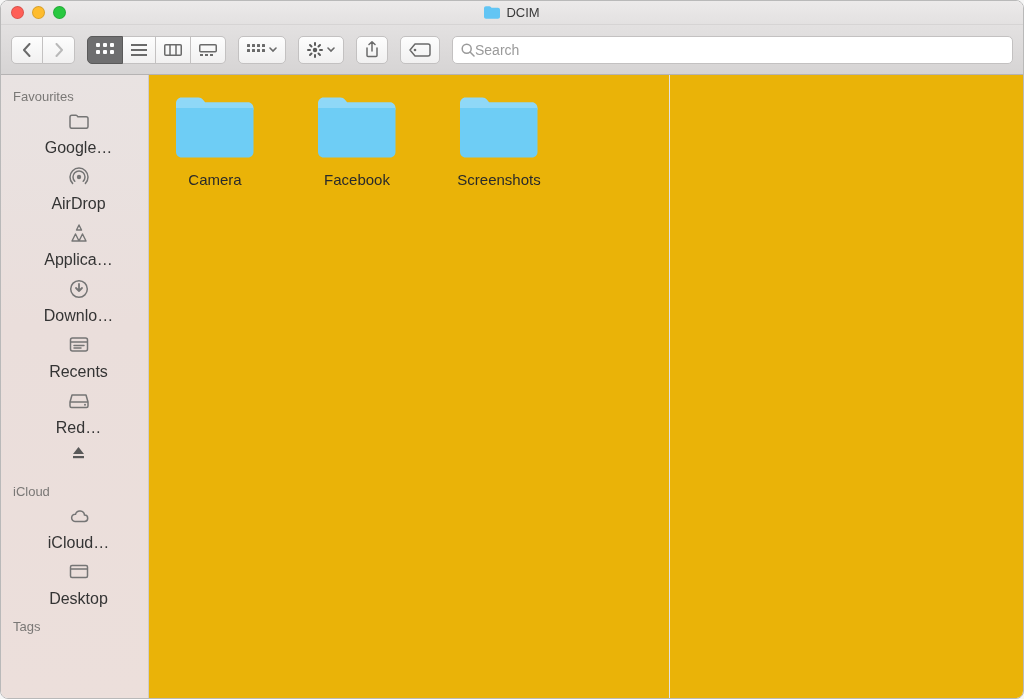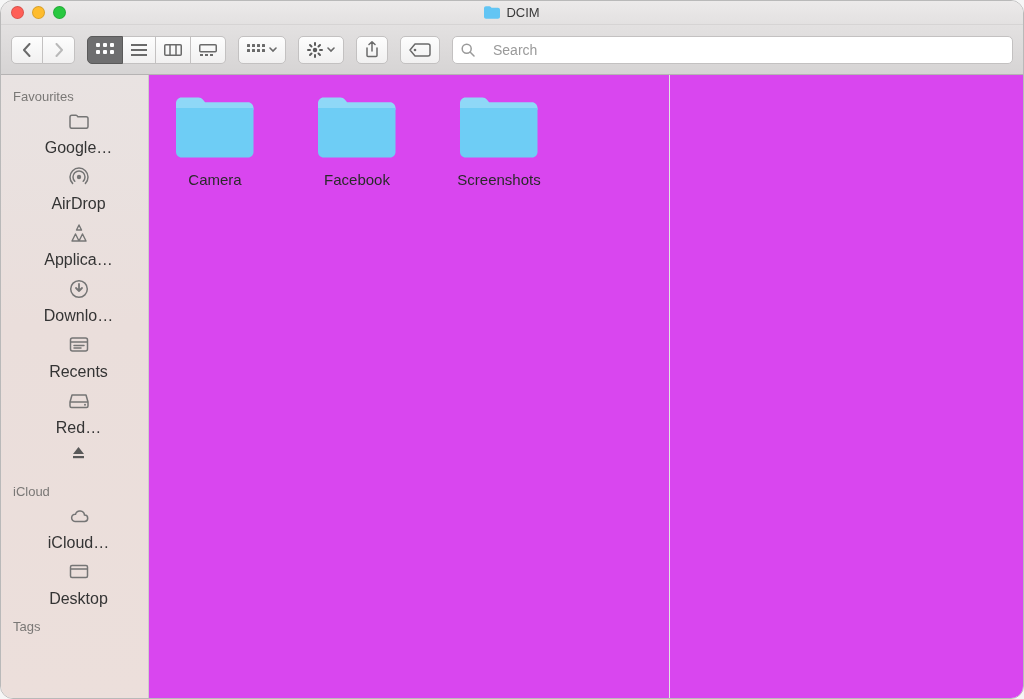--- a/index.html
+++ b/index.html
@@ -2,21 +2,21 @@
 <html><head>
 <meta charset="utf-8">
 <style>
 * { margin: 0; padding: 0; box-sizing: border-box; font-family: -apple-system, "Helvetica Neue", Arial, sans-serif; }
 html, body { width: 1024px; height: 699px; overflow: hidden; background: #f6f6f6; }
 
 .window {
   width: 1024px; height: 699px;
   background: #fff;
   border: 1px solid #b9b9b9;
-  border-radius: 13px;
+  border-radius: 8px;
   display: flex; flex-direction: column;
   overflow: hidden;
 }
 
 
 .titlebar {
   height: 24px;
   background: linear-gradient(#eceaea, #e3e1e1);
   display: flex; align-items: center; justify-content: center;
   position: relative;
@@ -49,21 +49,21 @@
 .tb-btn:first-child { border-radius: 5px 0 0 5px; }
 .tb-btn:last-child { border-radius: 0 5px 5px 0; }
 .tb-btn + .tb-btn { border-left: none; }
 .tb-btn.solo { border-radius: 5px; }
 .tb-btn.active { background: #6f6f70; border-color: #5a5a5a; color: #fff; }
 .tb-btn svg { display: block; }
 
 .search {
   flex: 1; height: 28px;
   background: #fff; border: 1px solid #c3c1c1; border-radius: 5px;
-  display: flex; align-items: center; padding: 0 8px; gap: 18px;
+  display: flex; align-items: center; padding: 0 8px; gap: 0;
   color: #9a9a9a;
 }
 .search input { border: none; outline: none; flex: 1; font-size: 14px; background: transparent; color: #333; }
 .search input::placeholder { color: #9a9a9a; }
 
 
 .body { flex: 1; display: flex; min-height: 0; }
 
 .sidebar {
   width: 148px;
@@ -77,21 +77,21 @@
   display: flex; align-items: center; gap: 8px;
   padding: 5px 10px 5px 18px;
   font-size: 16px; color: #343434;
   white-space: nowrap; overflow: hidden; flex-direction: column;
 }
 .sb-item .lbl { overflow: hidden; text-overflow: ellipsis; flex: 1; min-width: 0; }
 .sb-item .eject { color: #595959; }
 .sb-icon { width: 20px; height: 20px; display: flex; align-items: center; justify-content: center; color: #666; flex-shrink: 0; }
 .sb-icon svg { display: block; }
 
-.content { flex: 1; display: flex; background: #d946ef; }
+.content { flex: 1; display: flex; background: #eab308; }
 .folder-pane { flex: 1; padding: 20px 14px; }
 .folder-grid { display: flex; gap: 38px; }
 .folder-item { display: flex; flex-direction: column; align-items: center; width: 104px; gap: 10px; }
 .folder-item .name { font-size: 15px; color: #2a2a2a; text-align: center; }
 .preview-pane { width: 354px; border-left: 1px solid #e2e2e2; }
 
 .folder-icon svg { display: block; }
 </style>
 </head>
 <body>

